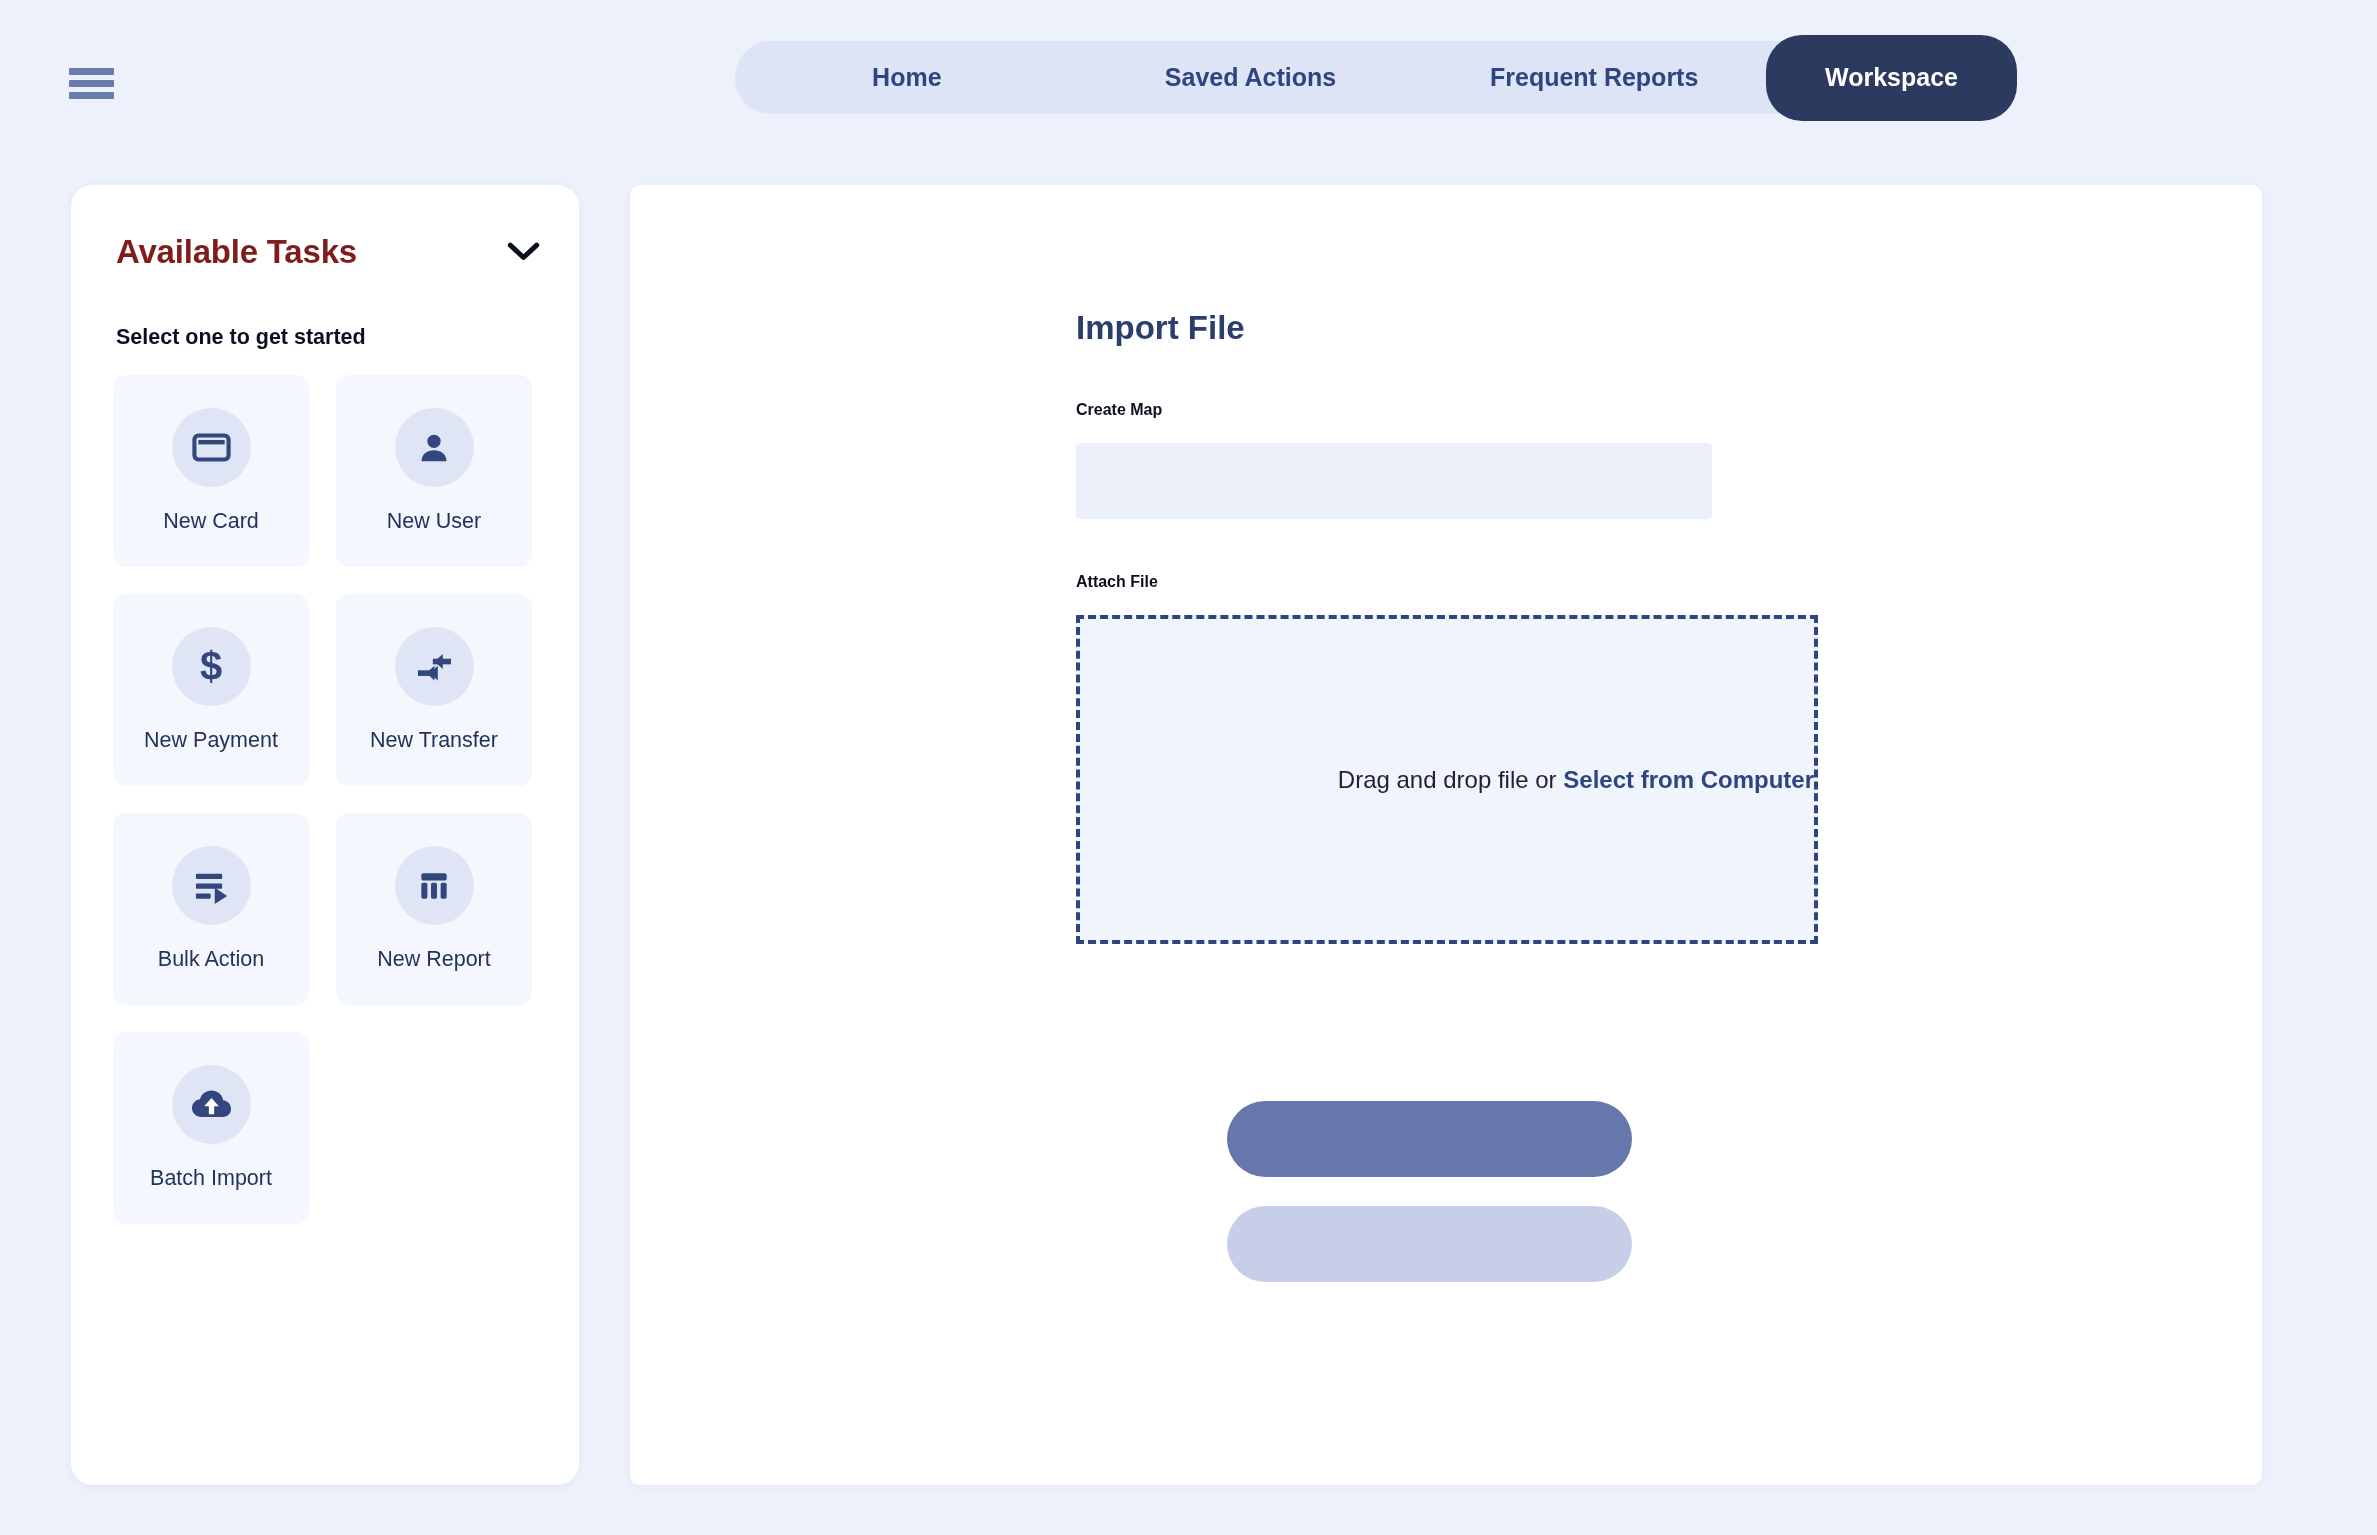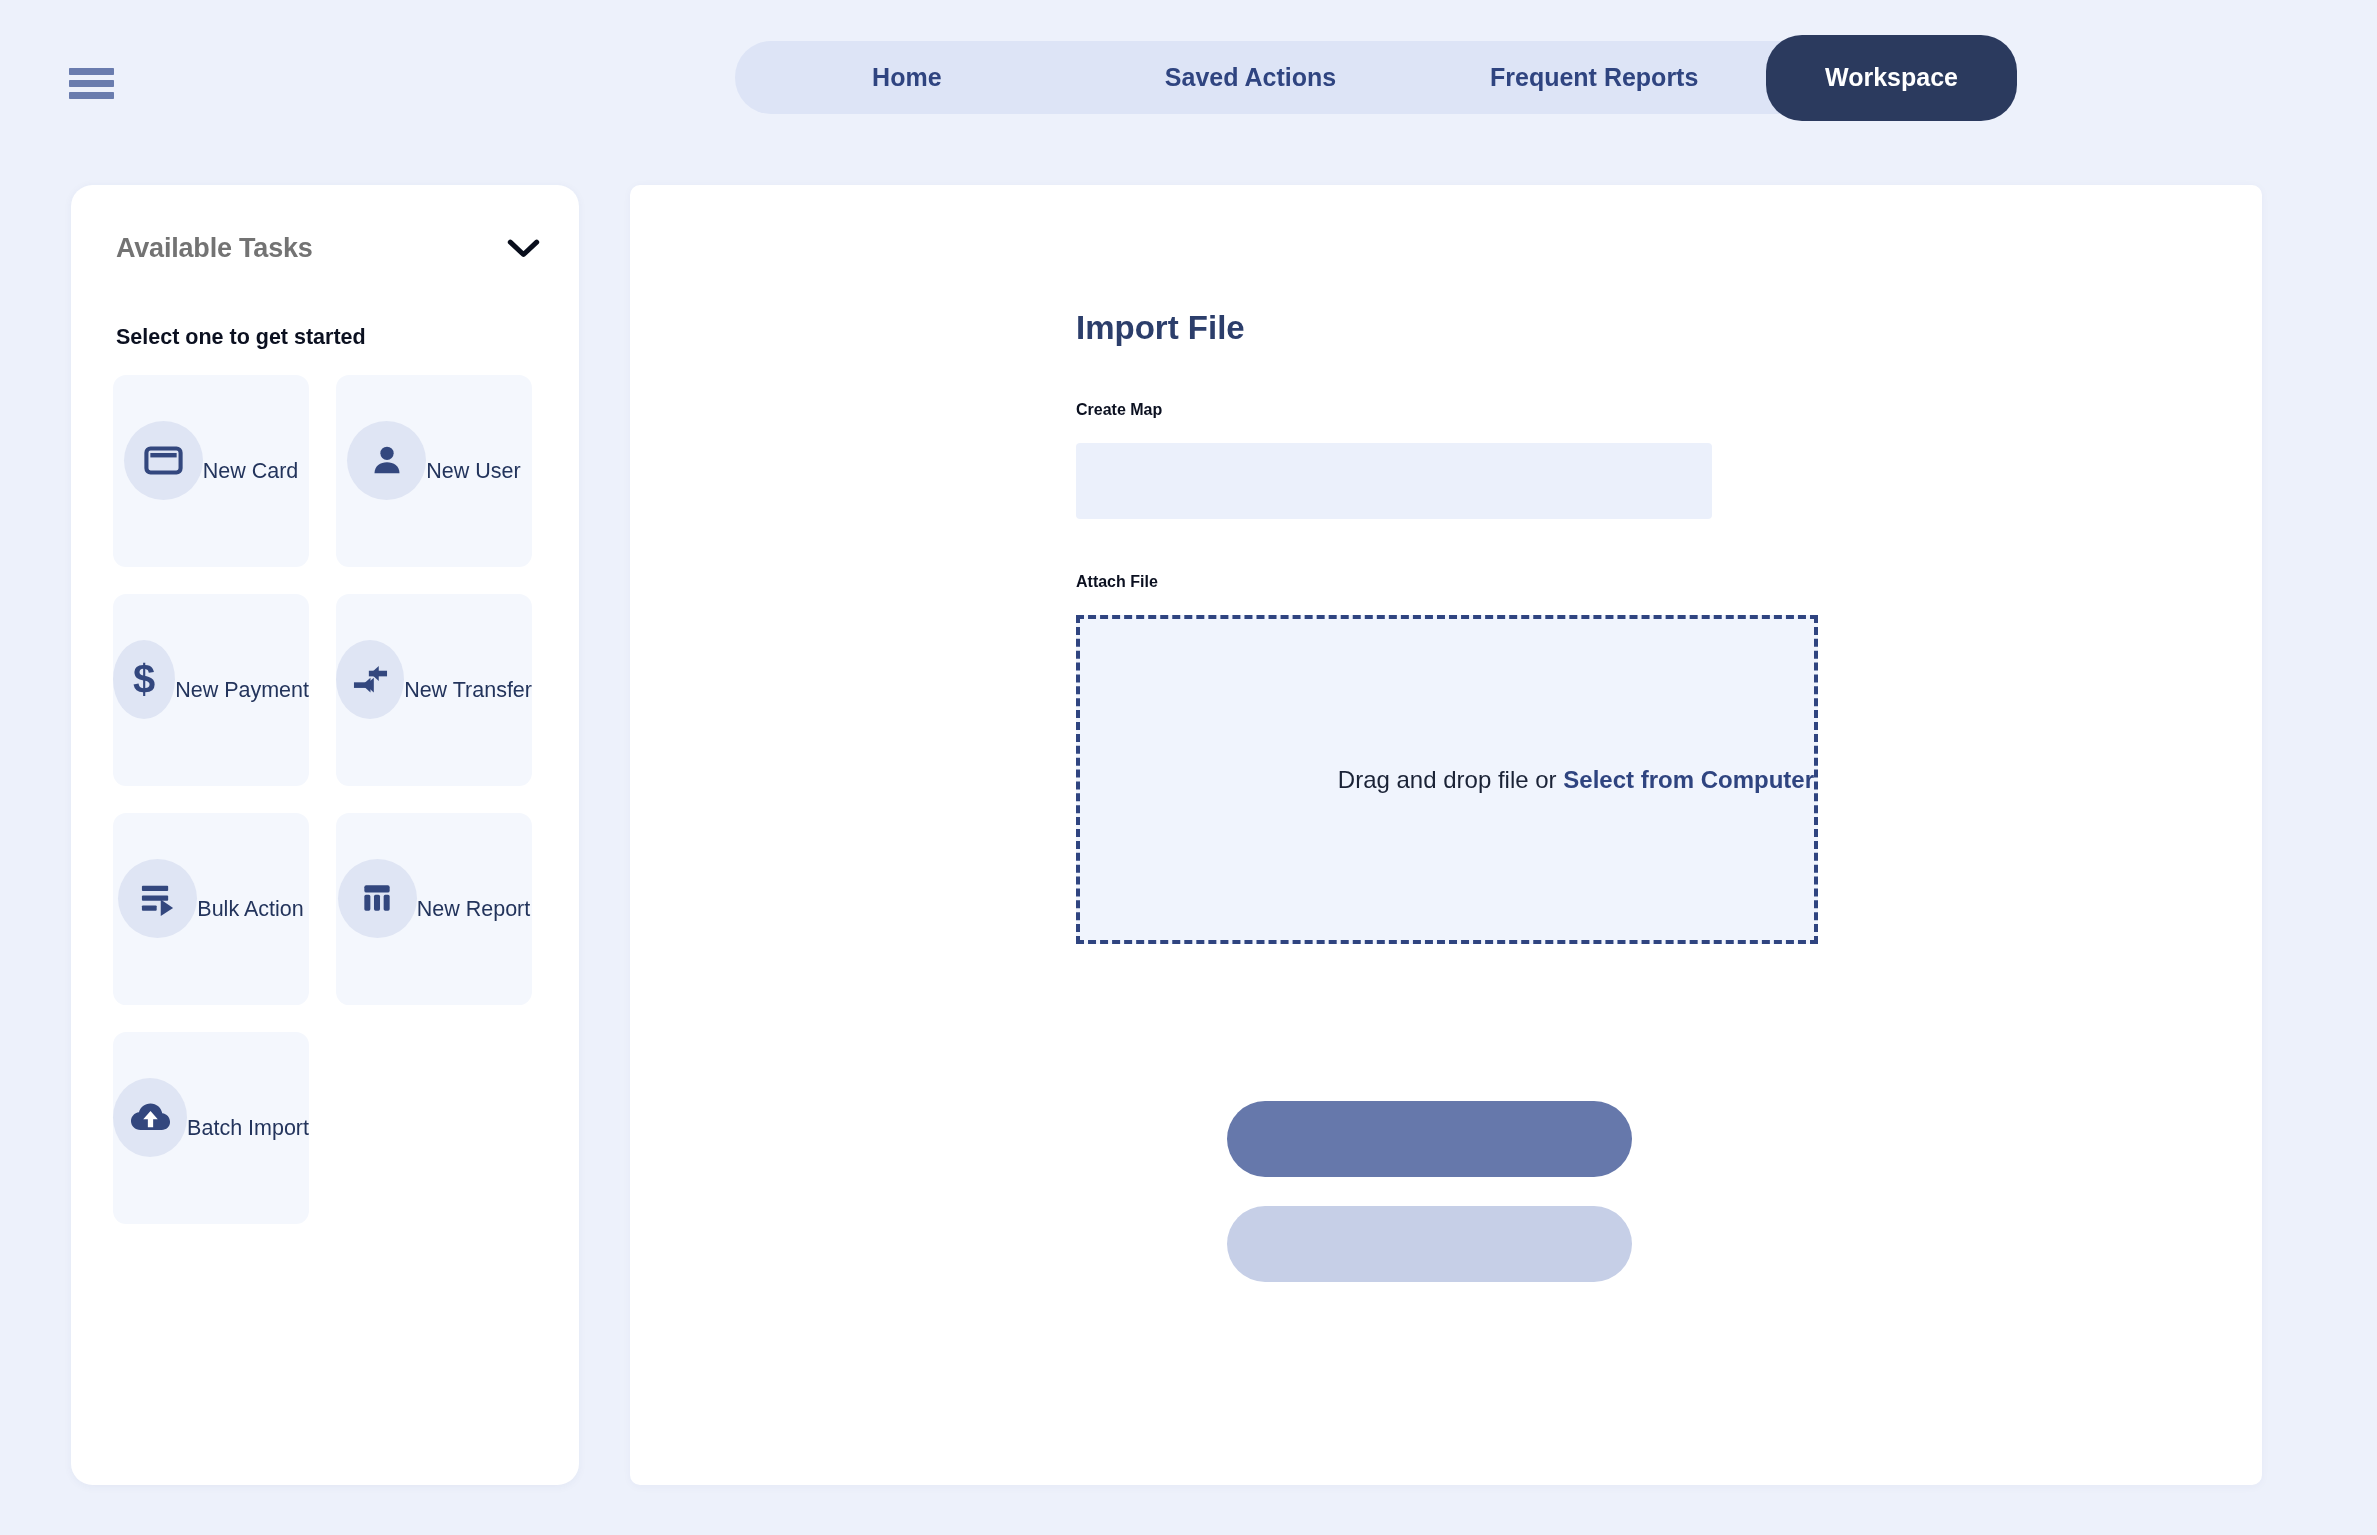--- a/index.html
+++ b/index.html
@@ -83,23 +83,23 @@
   .sb-head {
     position: absolute;
     top: 48px;
     left: 45px;
     right: 38px;
     display: flex;
     align-items: center;
     justify-content: space-between;
   }
   .sb-title {
-    font-size: 27px;
-    font-weight: bold;
-    color: #737373;
+    font-size: 33px;
+    font-weight: bold;
+    color: #7f1d1d;
     letter-spacing: -0.2px;
   }
   .chev {
     width: 36px; height: 25px;
     display: flex; align-items: center; justify-content: center;
     cursor: pointer;
   }
   .sb-sub {
     position: absolute;
     top: 140px;
@@ -117,21 +117,21 @@
     display: flex;
     flex-wrap: wrap;
     gap: 27px 27px;
   }
   .tile {
     width: 196px;
     height: 192px;
     background: #f4f7fd;
     border-radius: 13.2px;
     display: flex;
-    flex-direction: row;
+    flex-direction: column;
     align-items: center;
     justify-content: center;
     cursor: pointer;
   }
   .tile-circle {
     width: 79px;
     height: 79px;
     border-radius: 50%;
     background: #dfe5f4;
     display: flex;

